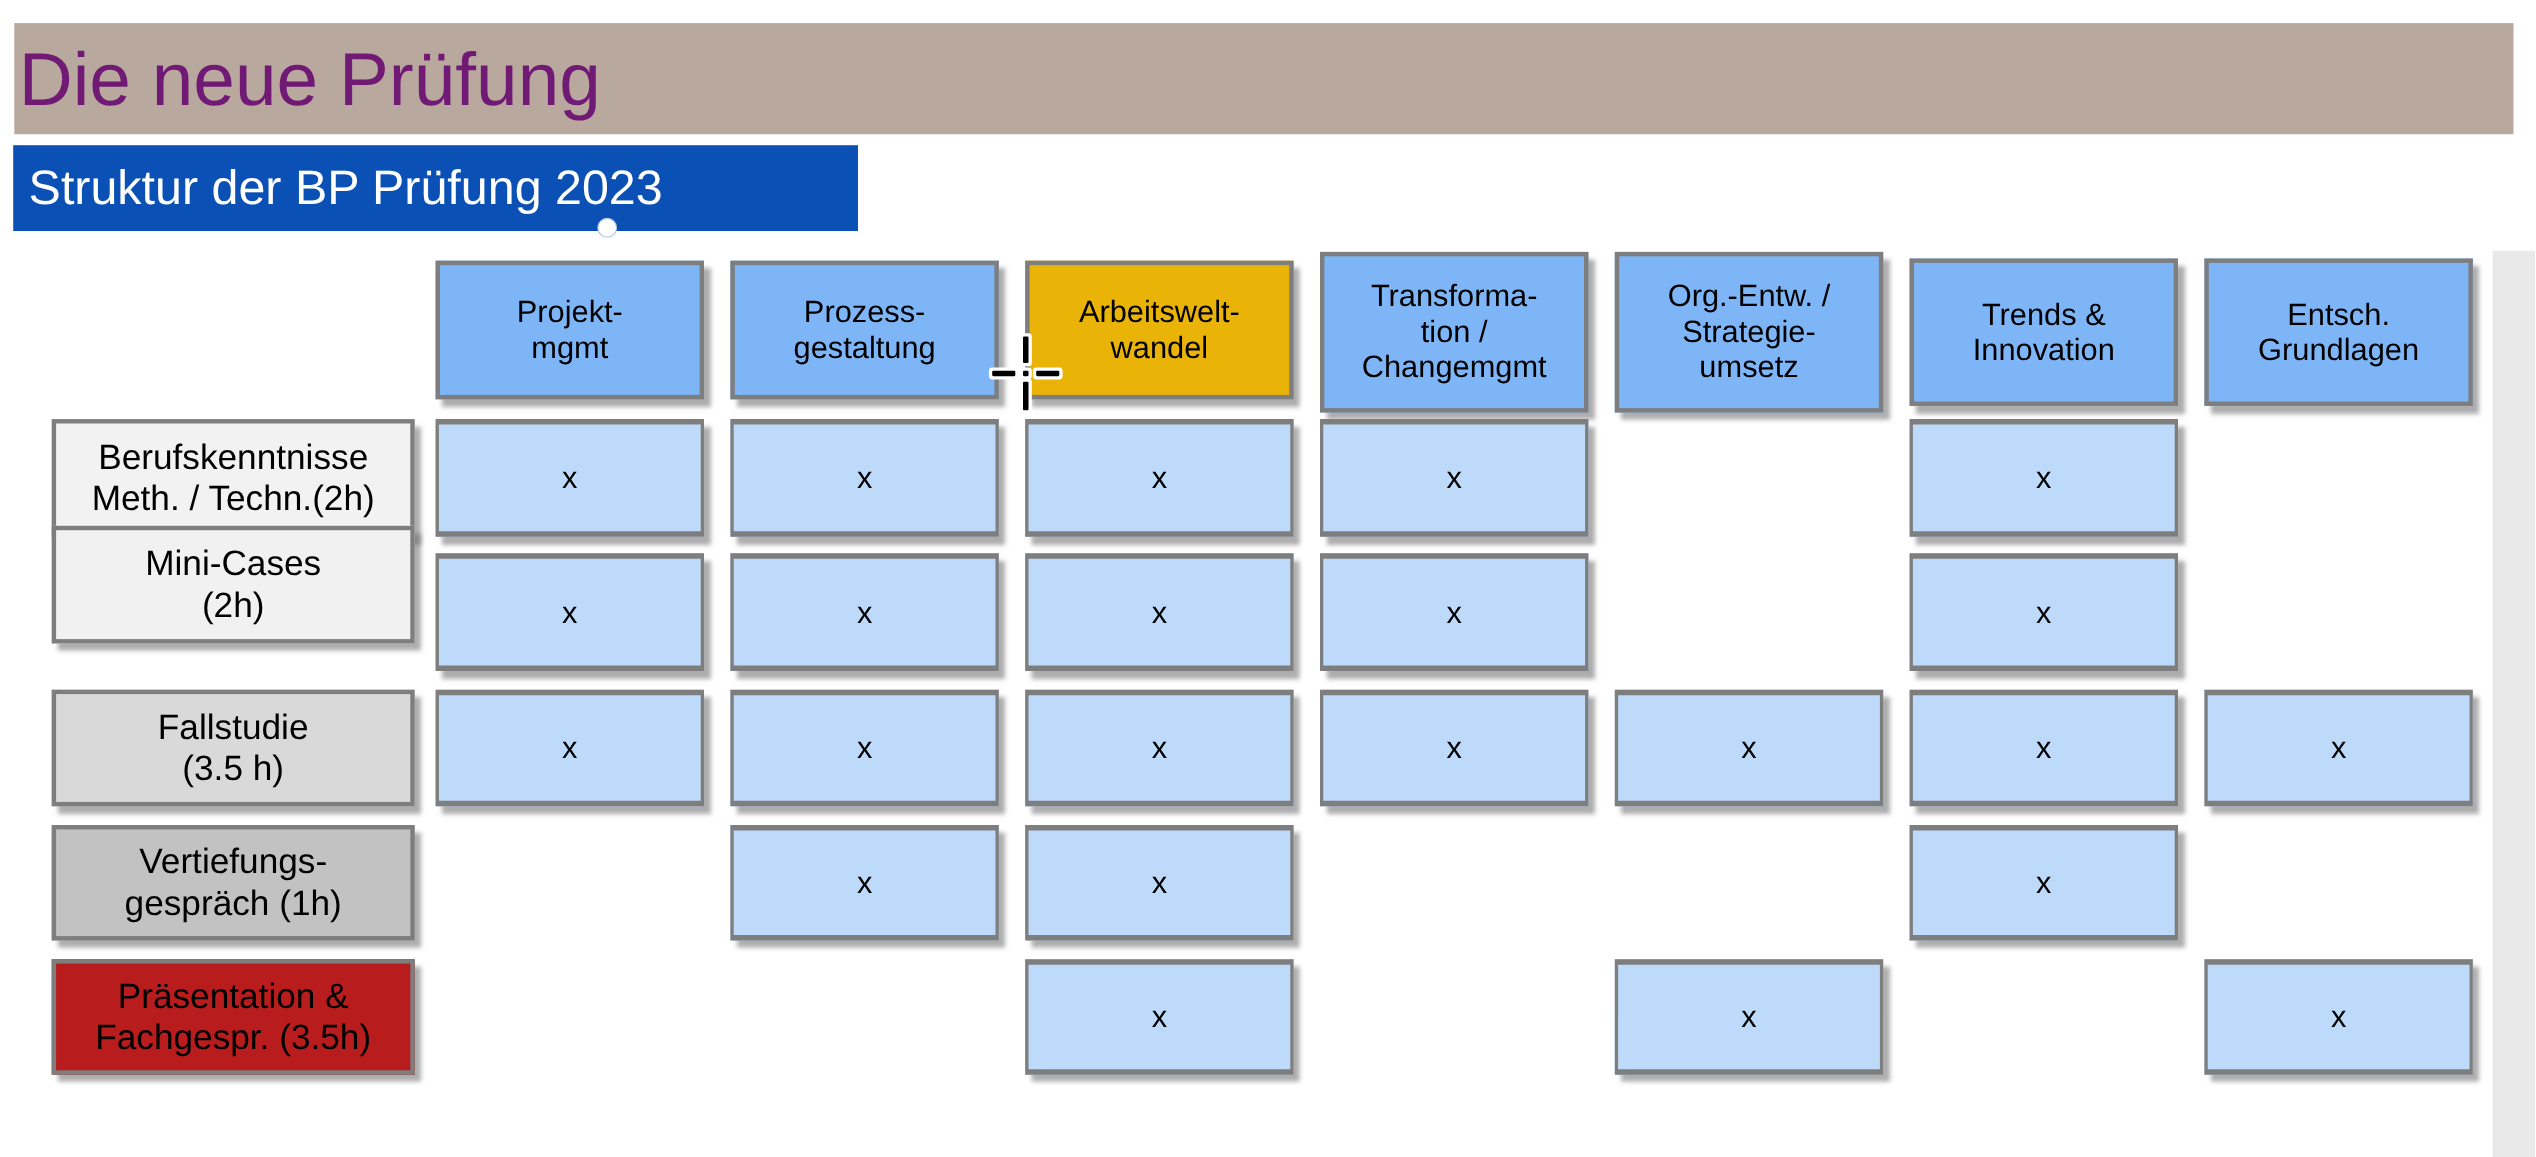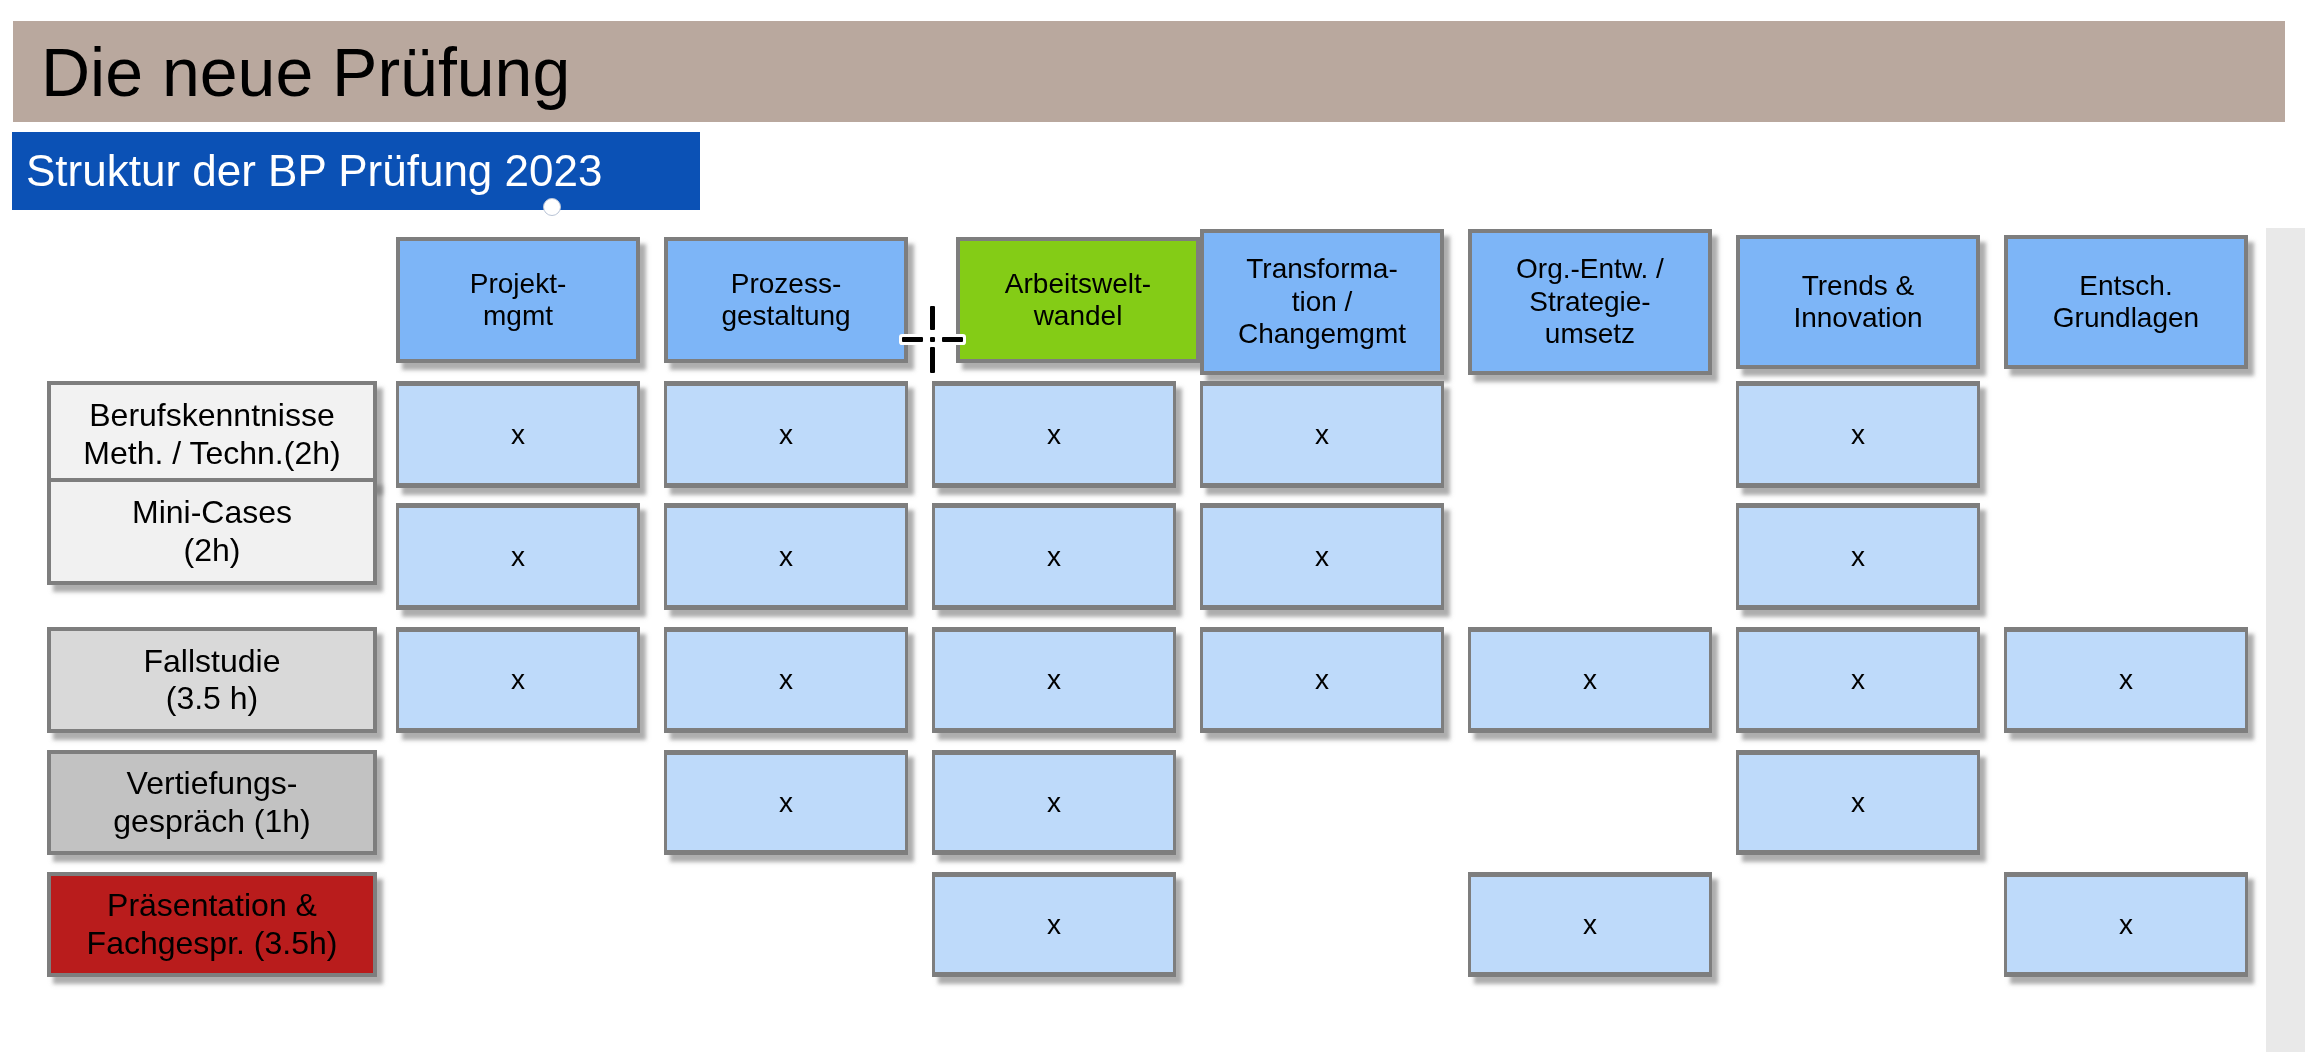--- a/index.html
+++ b/index.html
@@ -3,23 +3,23 @@
 <meta charset="utf-8">
 <style>
   html,body{margin:0;padding:0;background:#ffffff;}
   #canvas{
     position:relative;width:2305px;height:1052px;overflow:hidden;background:#ffffff;
     font-family:"Liberation Sans","DejaVu Sans",sans-serif;
   }
   .abs{position:absolute;box-sizing:border-box;}
   
   #banner{left:13px;top:21px;width:2272px;height:101px;display:flex;align-items:center;}
-  #banner .t{color:#000000;font-size:68px;padding-left:28px;white-space:nowrap;}
+  #banner .t{color:#701a75;font-size:68px;padding-left:4px;white-space:nowrap;}
   
-  #subtitle{left:12px;top:132px;width:688px;height:78px;display:flex;align-items:center;}
+  #subtitle{left:12px;top:132px;width:768px;height:78px;display:flex;align-items:center;}
   #subtitle .t{color:#ffffff;font-size:44px;padding-left:14px;white-space:nowrap;}
   
   #handle{left:543px;top:198px;width:18px;height:18px;border-radius:50%;
     background:#ffffff;border:1px solid #b9c4d6;}
   
   #strip{left:2266px;top:228px;width:39px;height:824px;}
   
   .shape{
     position:absolute;box-sizing:border-box;display:flex;align-items:center;justify-content:center;
     text-align:center;box-shadow:6px 7px 4px rgba(105,105,105,0.55);
@@ -54,21 +54,21 @@
 
   <div id="matrix">
       <div class="shape colhead" style="left: 396px; top: 237px; width: 244px; height: 126px; background: rgb(125, 181, 247); border-color: rgb(126, 126, 126);">
         <span class="lbl">Projekt-
 mgmt</span>
       </div>
       <div class="shape colhead" style="left: 664px; top: 237px; width: 244px; height: 126px; background: rgb(125, 181, 247); border-color: rgb(126, 126, 126);">
         <span class="lbl">Prozess-
 gestaltung</span>
       </div>
-      <div class="shape colhead" style="left: 956px; top: 237px; width: 244px; height: 126px; background: #84cc16; border-color: rgb(126, 126, 126);">
+      <div class="shape colhead" style="left: 932px; top: 237px; width: 244px; height: 126px; background: #eab308; border-color: rgb(126, 126, 126);">
         <span class="lbl">Arbeitswelt-
 wandel</span>
       </div>
       <div class="shape colhead" style="left: 1200px; top: 229px; width: 244px; height: 146px; background: rgb(125, 181, 247); border-color: rgb(126, 126, 126);">
         <span class="lbl">Transforma-
 tion /
 Changemgmt</span>
       </div>
       <div class="shape colhead" style="left: 1468px; top: 229px; width: 244px; height: 146px; background: rgb(125, 181, 247); border-color: rgb(126, 126, 126);">
         <span class="lbl">Org.-Entw. /

